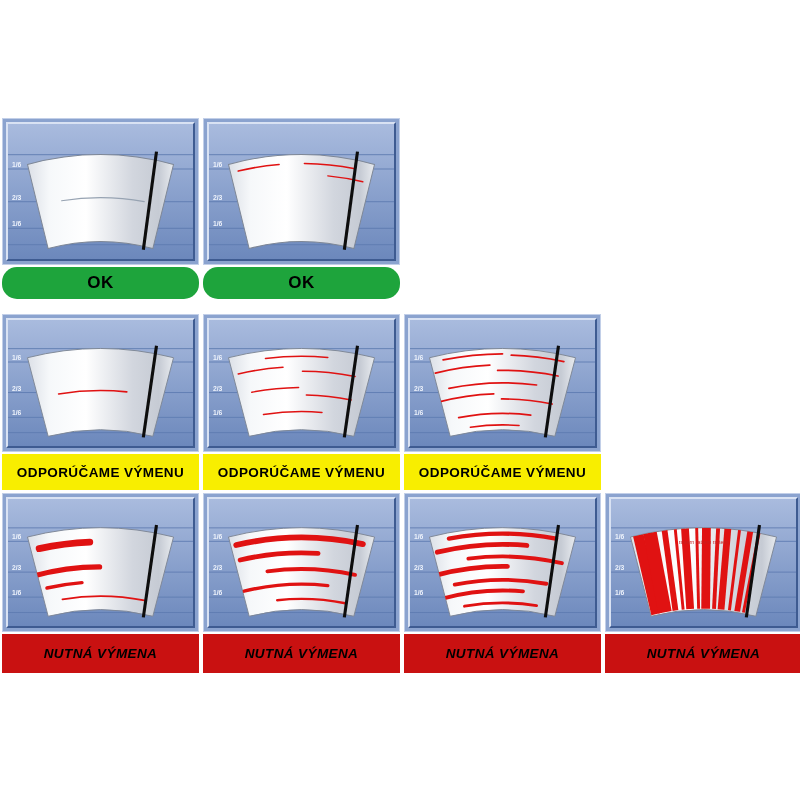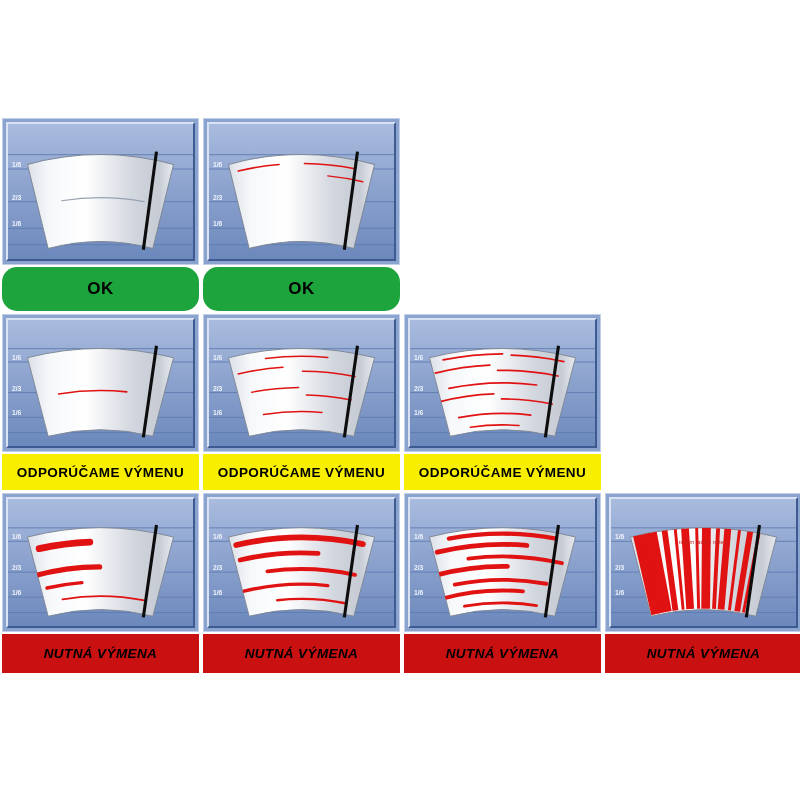--- a/index.html
+++ b/index.html
@@ -20,21 +20,21 @@
   #row3 .tile-img{height:139px;}
   .panel{
     width:100%;height:100%;box-sizing:border-box;
     border:2px solid;border-color:#D9E2F3 #3E5B91 #3E5B91 #D9E2F3;
   }
   .panel svg{display:block;width:100%;height:100%;}
   .status-bar{
     margin-top:2px;display:flex;align-items:center;justify-content:center;
     font-weight:700;color:#000;letter-spacing:0.4px;
   }
-  #row1 .status-bar{height:44px;font-size:17px;border-radius:15px;}
+  #row1 .status-bar{height:32px;font-size:17px;border-radius:15px;}
   #row2 .status-bar{height:36px;font-size:13.5px;}
   #row3 .status-bar{height:39px;font-size:13.5px;font-style:italic;}
 </style>
 </head>
 <body>
 
 <svg width="0" height="0" style="position:absolute" aria-hidden="true">
   <defs>
     <linearGradient id="bgGrad" x1="0" y1="0" x2="0" y2="1">
       <stop offset="0" stop-color="#A9BBDE"></stop>

